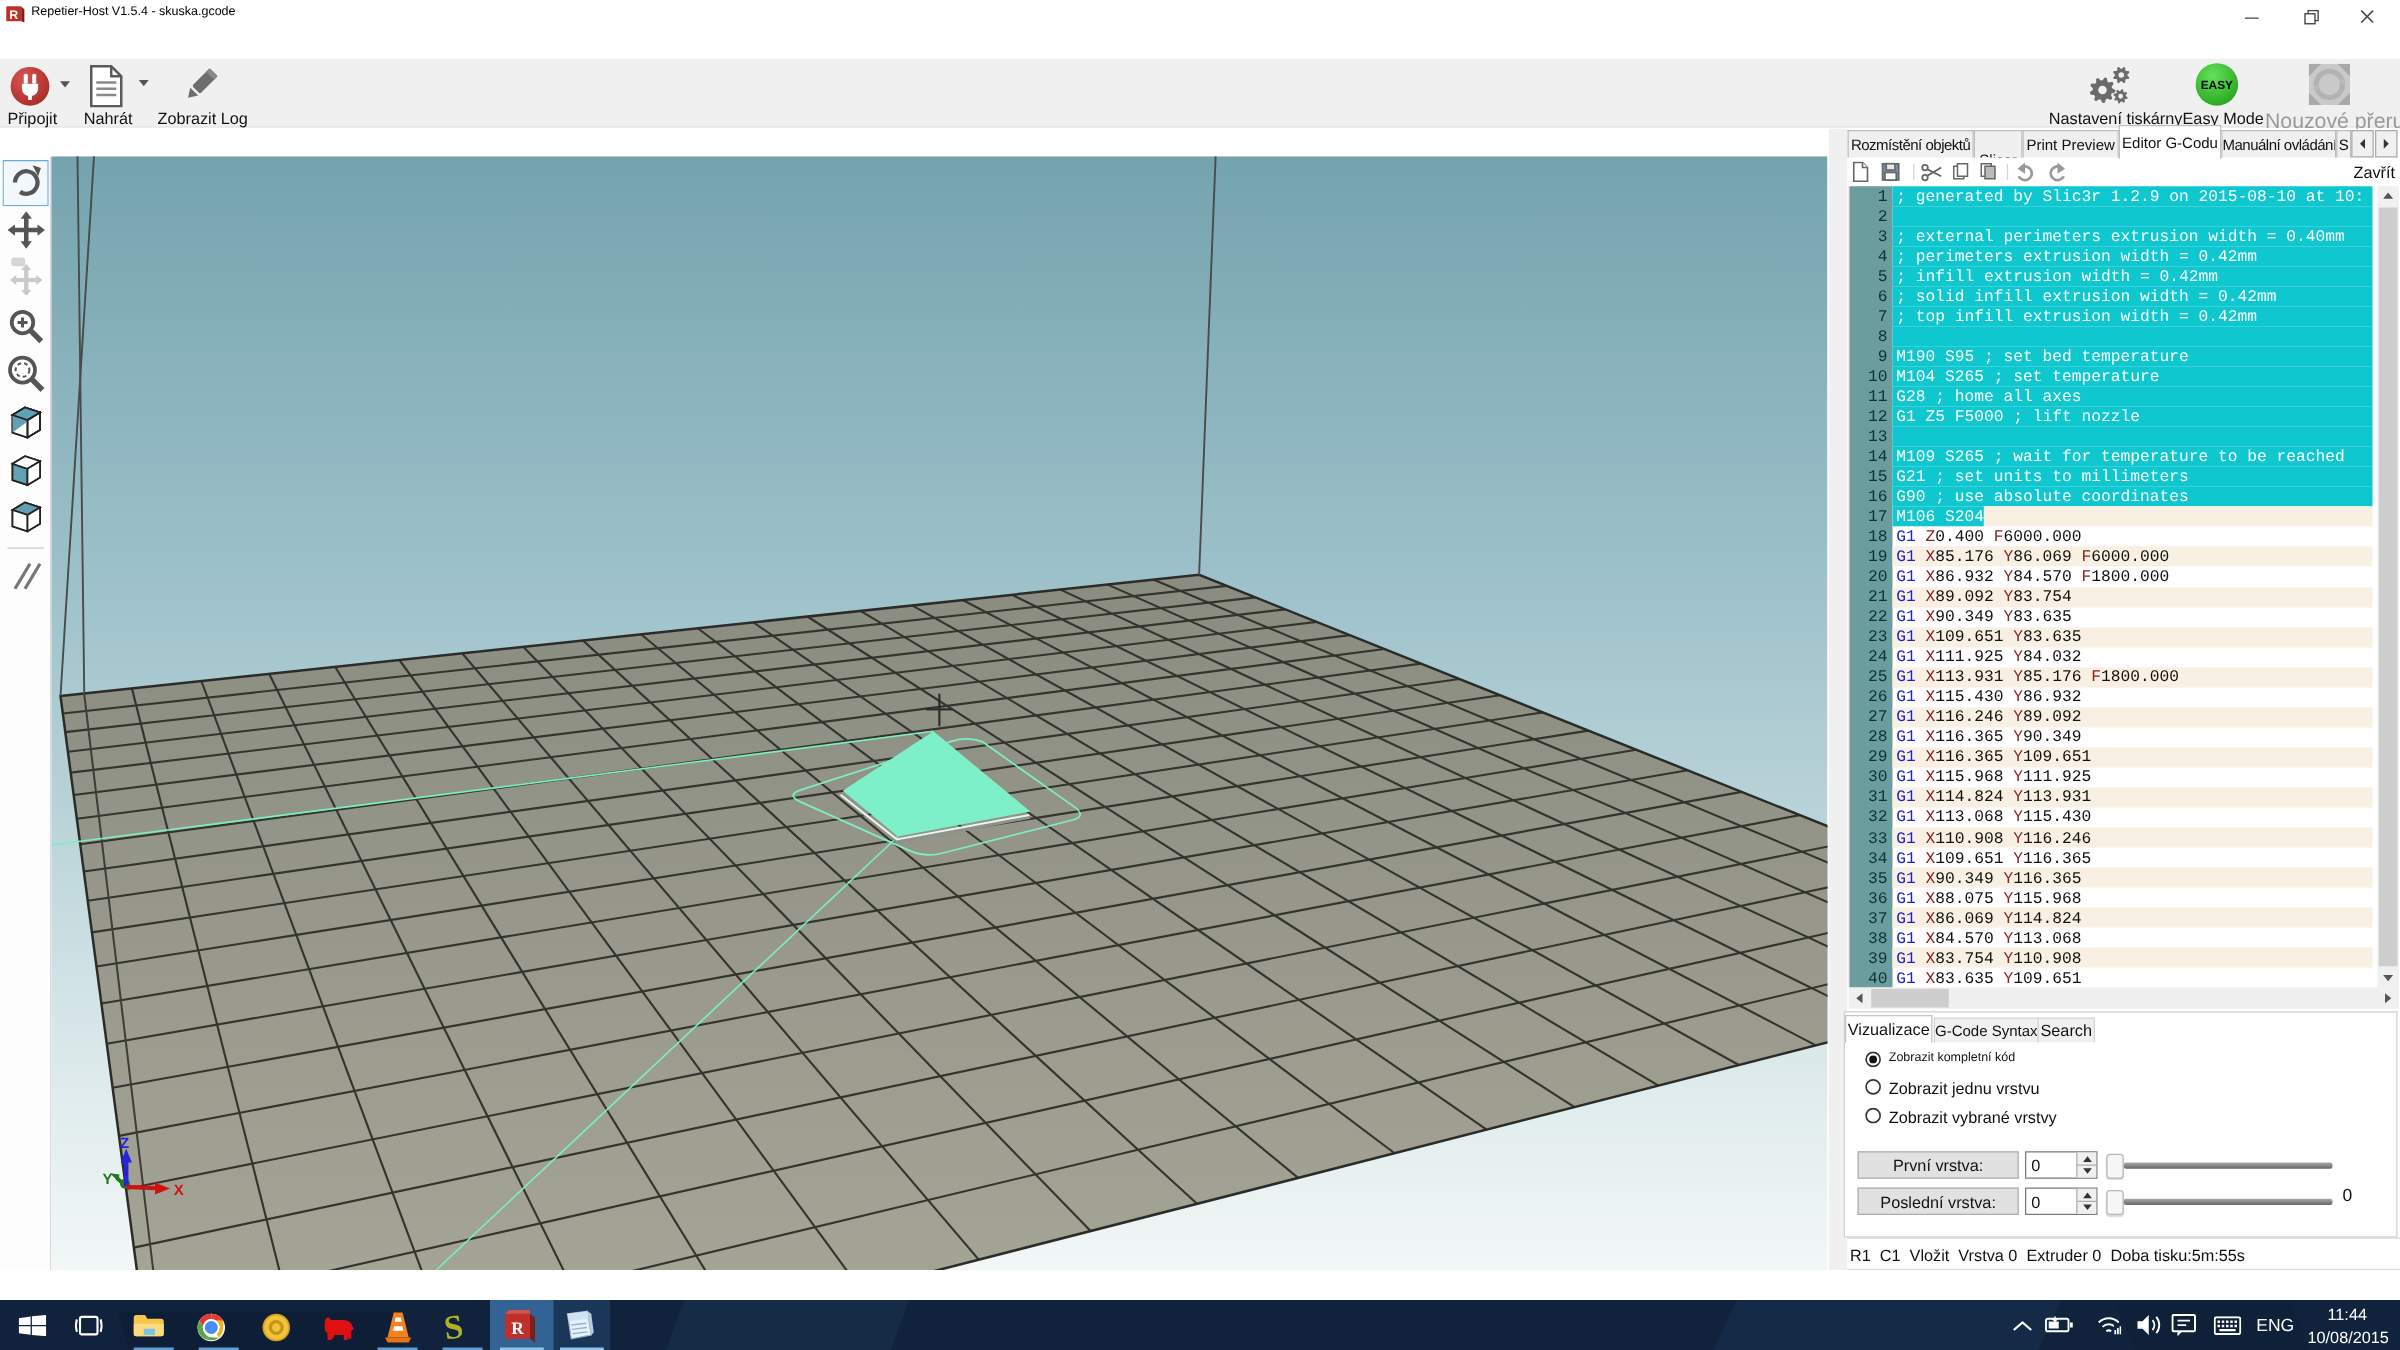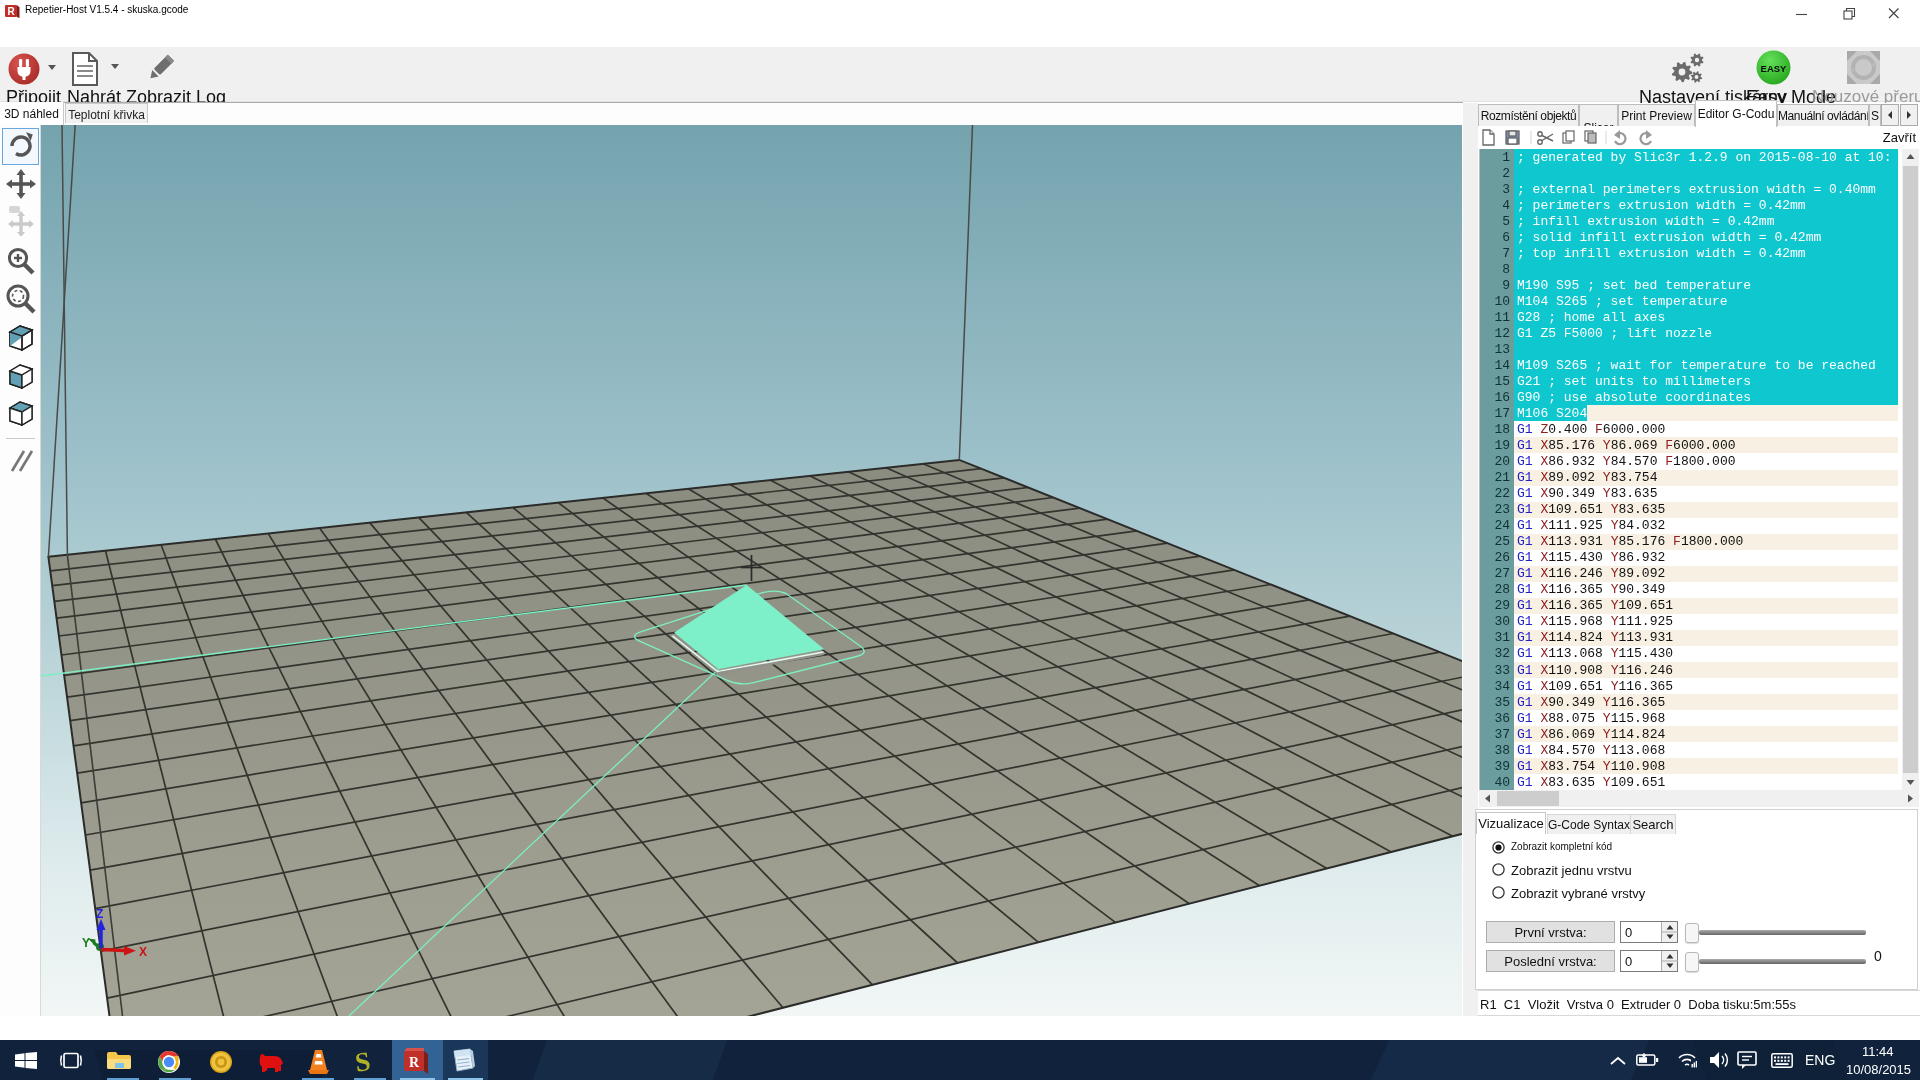--- a/index.html
+++ b/index.html
@@ -2,21 +2,21 @@
 <html><head><meta charset="utf-8"><style>
 *{margin:0;padding:0;box-sizing:border-box}
 html,body{width:1920px;height:1080px;overflow:hidden;font-family:"Liberation Sans",sans-serif;background:#fff}
 .abs{position:absolute}
 #app{position:absolute;left:0;top:0;width:1920px;height:1080px;background:#fff}
 #titlebar{left:0;top:0;width:1920px;height:22px;background:#fff}
 #title{left:25px;top:4px;font-size:10px;color:#000}
 #menubar{left:0;top:22px;width:1920px;height:25px;background:#f0f0f0}
 .menu{position:absolute;top:5px;font-size:13px;color:#111}
 #toolbar{left:0;top:47px;width:1920px;height:55px;background:#f0f0f0;border-bottom:1px solid #e3e3e3}
-.tlabel{position:absolute;top:40px;font-size:18px;color:#111;white-space:nowrap}
+.tlabel{position:absolute;top:40px;font-size:13px;color:#111;white-space:nowrap}
 .tlabelg{position:absolute;top:40px;font-size:13px;color:#9a9a9a;white-space:nowrap}
 #tabrow{left:0;top:102px;width:1463px;height:23px;background:#fdfdfd}
 #lstrip{left:0;top:125px;width:41px;height:891px;background:#fdfdfd;border-right:1px solid #d8d8d8}
 #scene{left:41px;top:125px;width:1421px;height:891px}
 #splitter{left:1463px;top:103px;width:15px;height:913px;background:#f0f0f0}
 #rpanel{left:1478px;top:103px;width:442px;height:913px;background:#fff}
 .rtab{position:absolute;background:#f0f0f0;border:1px solid #bdbdbd;border-bottom:none;font-size:12px;color:#111;text-align:center;white-space:nowrap;overflow:hidden}
 #statusbar{left:0;top:1018px;width:1920px;height:22px;background:#f0f0f0;border-top:1px solid #dcdcdc}
 #taskbar{left:0;top:1040px;width:1920px;height:40px;background:#10223c;overflow:hidden}
 .mono{font-family:"Liberation Mono",monospace}
@@ -88,25 +88,20 @@
  </svg>
  <div class="tlabel" style="left:1746px">Easy Mode</div>
  <svg class="abs" style="left:1847px;top:4px" width="33" height="33" viewBox="0 0 33 33">
   <rect x="0" y="0" width="33" height="33" fill="#c9c9c9"></rect>
   <path d="M0 0 h10 L0 10 Z M33 0 v10 L23 0 Z M0 33 v-10 L10 33 Z M33 33 h-10 L33 23 Z" fill="#a9a9a9"></path>
   <circle cx="16.5" cy="16.5" r="10.5" fill="none" stroke="#b2b2b2" stroke-width="4"></circle>
   <path d="M27 16.5 l3-4 h-6 Z" fill="#bbb"></path>
         <path d="M6 16.5 l-3 4 h6 Z" fill="#bbb"></path>
  </svg>
  <div class="tlabelg" style="left:1812px;font-size:17px">Nouzové přerušení</div>
-</div>
-<div class="abs" id="tabrow">
- <div class="abs" style="left:0;top:0;width:1463px;height:1px;background:#ababab"></div>
- <div class="abs" style="left:0;top:0;width:64px;height:23px;background:#fff;border-right:1px solid #c8c8c8;font-size:12px;color:#111;text-align:center;padding-top:5px">3D náhled</div>
- <div class="abs" style="left:65px;top:1px;width:83px;height:20px;background:#f1f1f1;border:1px solid #c8c8c8;border-bottom:none;font-size:12px;color:#222;text-align:center;padding-top:4px">Teplotní křivka</div>
 </div>
 
 <div class="abs" id="lstrip">
  <svg class="abs" style="left:2px;top:3px" width="37" height="37" viewBox="0 0 37 37">
   <rect x="0.5" y="0.5" width="36" height="36" fill="#f2f8fd" stroke="#69a8dc"></rect>
   <path d="M10 18 a9 9 0 1 1 4 7.5" fill="none" stroke="#555" stroke-width="3.4"></path>
   <path d="M23 5 h7 v7 Z" fill="#555" transform="rotate(18 26 8)"></path>
  </svg>
  <svg class="abs" style="left:6px;top:44px" width="30" height="30" viewBox="0 0 30 30">
   <g stroke="#555" stroke-width="3.6">

